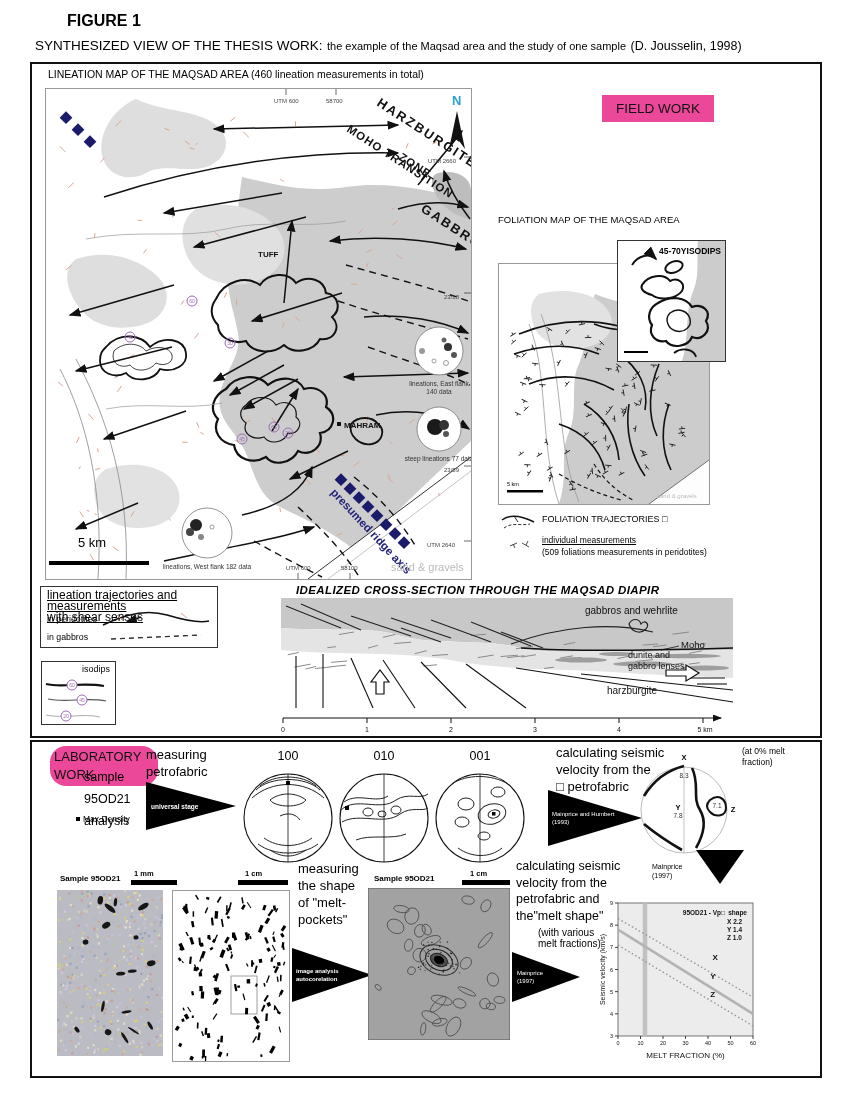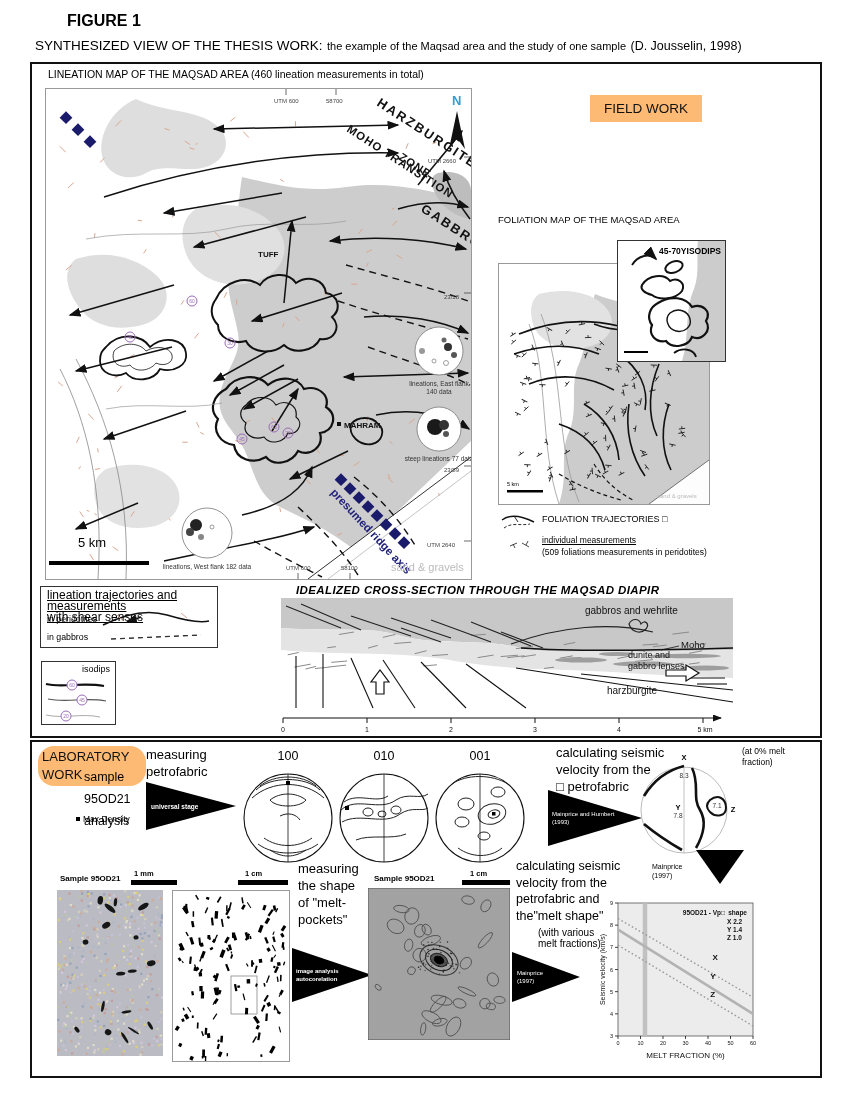--- a/index.html
+++ b/index.html
@@ -1,21 +1,21 @@
 <!DOCTYPE html>
 <html><head>
 <meta charset="utf-8">
 <style>
   html,body{margin:0;padding:0;background:#fff;font-family:"Liberation Sans",sans-serif;}
   .page{position:relative;width:850px;height:1100px;background:#fff;overflow:hidden;}
   .abs{position:absolute;}
   .pre{white-space:pre-line;}
   svg text{font-family:"Liberation Sans",sans-serif;}
   .panel{border:2px solid #111;background:#fff;}
-  .tag{background:#fdba74;color:#111;display:flex;align-items:center;justify-content:center;}
+  .tag{background:#ec4899;color:#111;display:flex;align-items:center;justify-content:center;margin-left:12px;}
   .tri-r{clip-path:polygon(0 0,100% 50%,0 100%);background:#000;color:#fff;display:flex;align-items:center;}
   .tri-d{clip-path:polygon(0 0,100% 0,50% 100%);background:#000;}
   .tri-r span{display:block;}
   .sq{display:inline-block;width:4px;height:4px;background:#000;margin-right:3px;vertical-align:1px;}
   .scalebar{background:#000;}
 </style>
 </head>
 <body>
 
 <div class="page">

